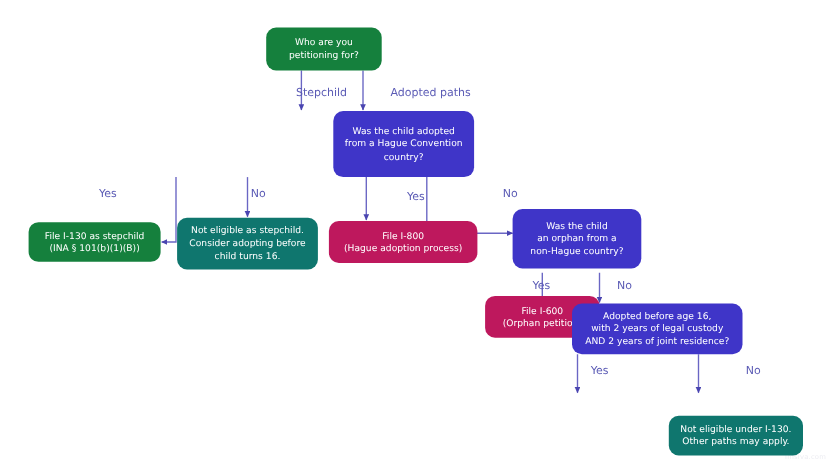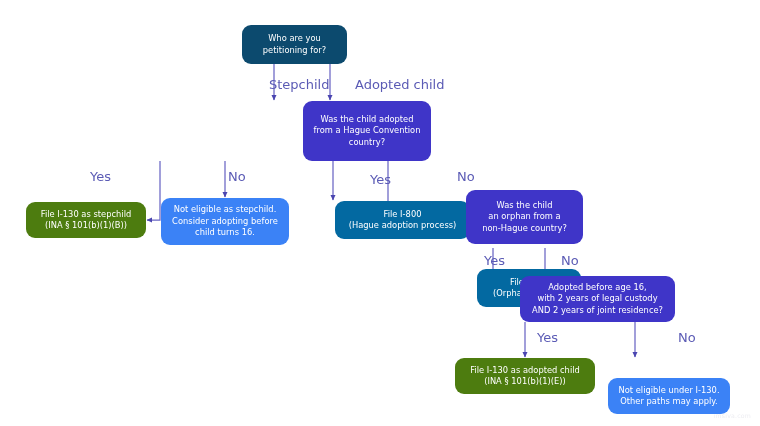--- a/index.html
+++ b/index.html
@@ -30,29 +30,29 @@
     justify-content: center;
     text-align: center;
     color: #ffffff;
     font-size: 8.3px;
     line-height: 11.4px;
     letter-spacing: 0.02px;
     padding: 4px 7px;
     z-index: 3;
   }
   .node span { display: block; width: 100%; }
-  .n-start    { background: #0c4a6e; }
+  .n-start    { background: #15803d; }
   .n-decision { background: #3f35c8; }
-  .n-process  { background: #0369a1; margin-left: 36px; }
-  .n-good     { background: #4d7c0f; justify-content: center; }
-  .n-bad      { background: #3b82f6; }
+  .n-process  { background: #be185d; }
+  .n-good     { background: #15803d; justify-content: center; }
+  .n-bad      { background: #0f766e; }
 
   .edge-label {
     position: absolute;
-    font-size: 13px;
+    font-size: 10px;
     line-height: 9px;
     color: #5b5bb5;
     white-space: nowrap;
     z-index: 4;
   }
   .watermark {
     position: absolute;
     right: 9px; bottom: 7px;
     font-size: 6.2px;
     color: #ededf2;
@@ -111,30 +111,27 @@
   </div>
 
   <div class="node n-process" style="left:441px; top:269px; width:104px; height:38px;">
     <span>File I-600<br>(Orphan petition)</span>
   </div>
 
   <div class="node n-decision" style="left:520px; top:276px; width:155px; height:46px;">
     <span>Adopted before age 16,<br>with 2 years of legal custody<br>AND 2 years of joint residence?</span>
   </div>
 
-  <div class="node n-good" style="left:455px; top:358px; width:140px; height:36px;">
-    <span>File I-130 as adopted child<br>(INA § 101(b)(1)(E))</span>
-  </div>
 
   <div class="node n-bad" style="left:608px; top:358px; width:122px; height:36px;margin-top:20px;">
     <span>Not eligible under I-130.<br>Other paths may apply.</span>
   </div>
 
   <div class="edge-label" style="left:269px; top:80px;">Stepchild</div>
-  <div class="edge-label" style="left:355px; top:80px;">Adopted child</div>
+  <div class="edge-label" style="left:355px; top:80px;">Adopted paths</div>
   <div class="edge-label" style="left:90px; top:172px;">Yes</div>
   <div class="edge-label" style="left:228px; top:172px;">No</div>
   <div class="edge-label" style="left:370px; top:175px;">Yes</div>
   <div class="edge-label" style="left:457px; top:172px;">No</div>
   <div class="edge-label" style="left:484px; top:256px;">Yes</div>
   <div class="edge-label" style="left:561px; top:256px;">No</div>
   <div class="edge-label" style="left:537px; top:333px;">Yes</div>
   <div class="edge-label" style="left:678px; top:333px;">No</div>
 
   <div class="watermark">imsiva.com</div>

